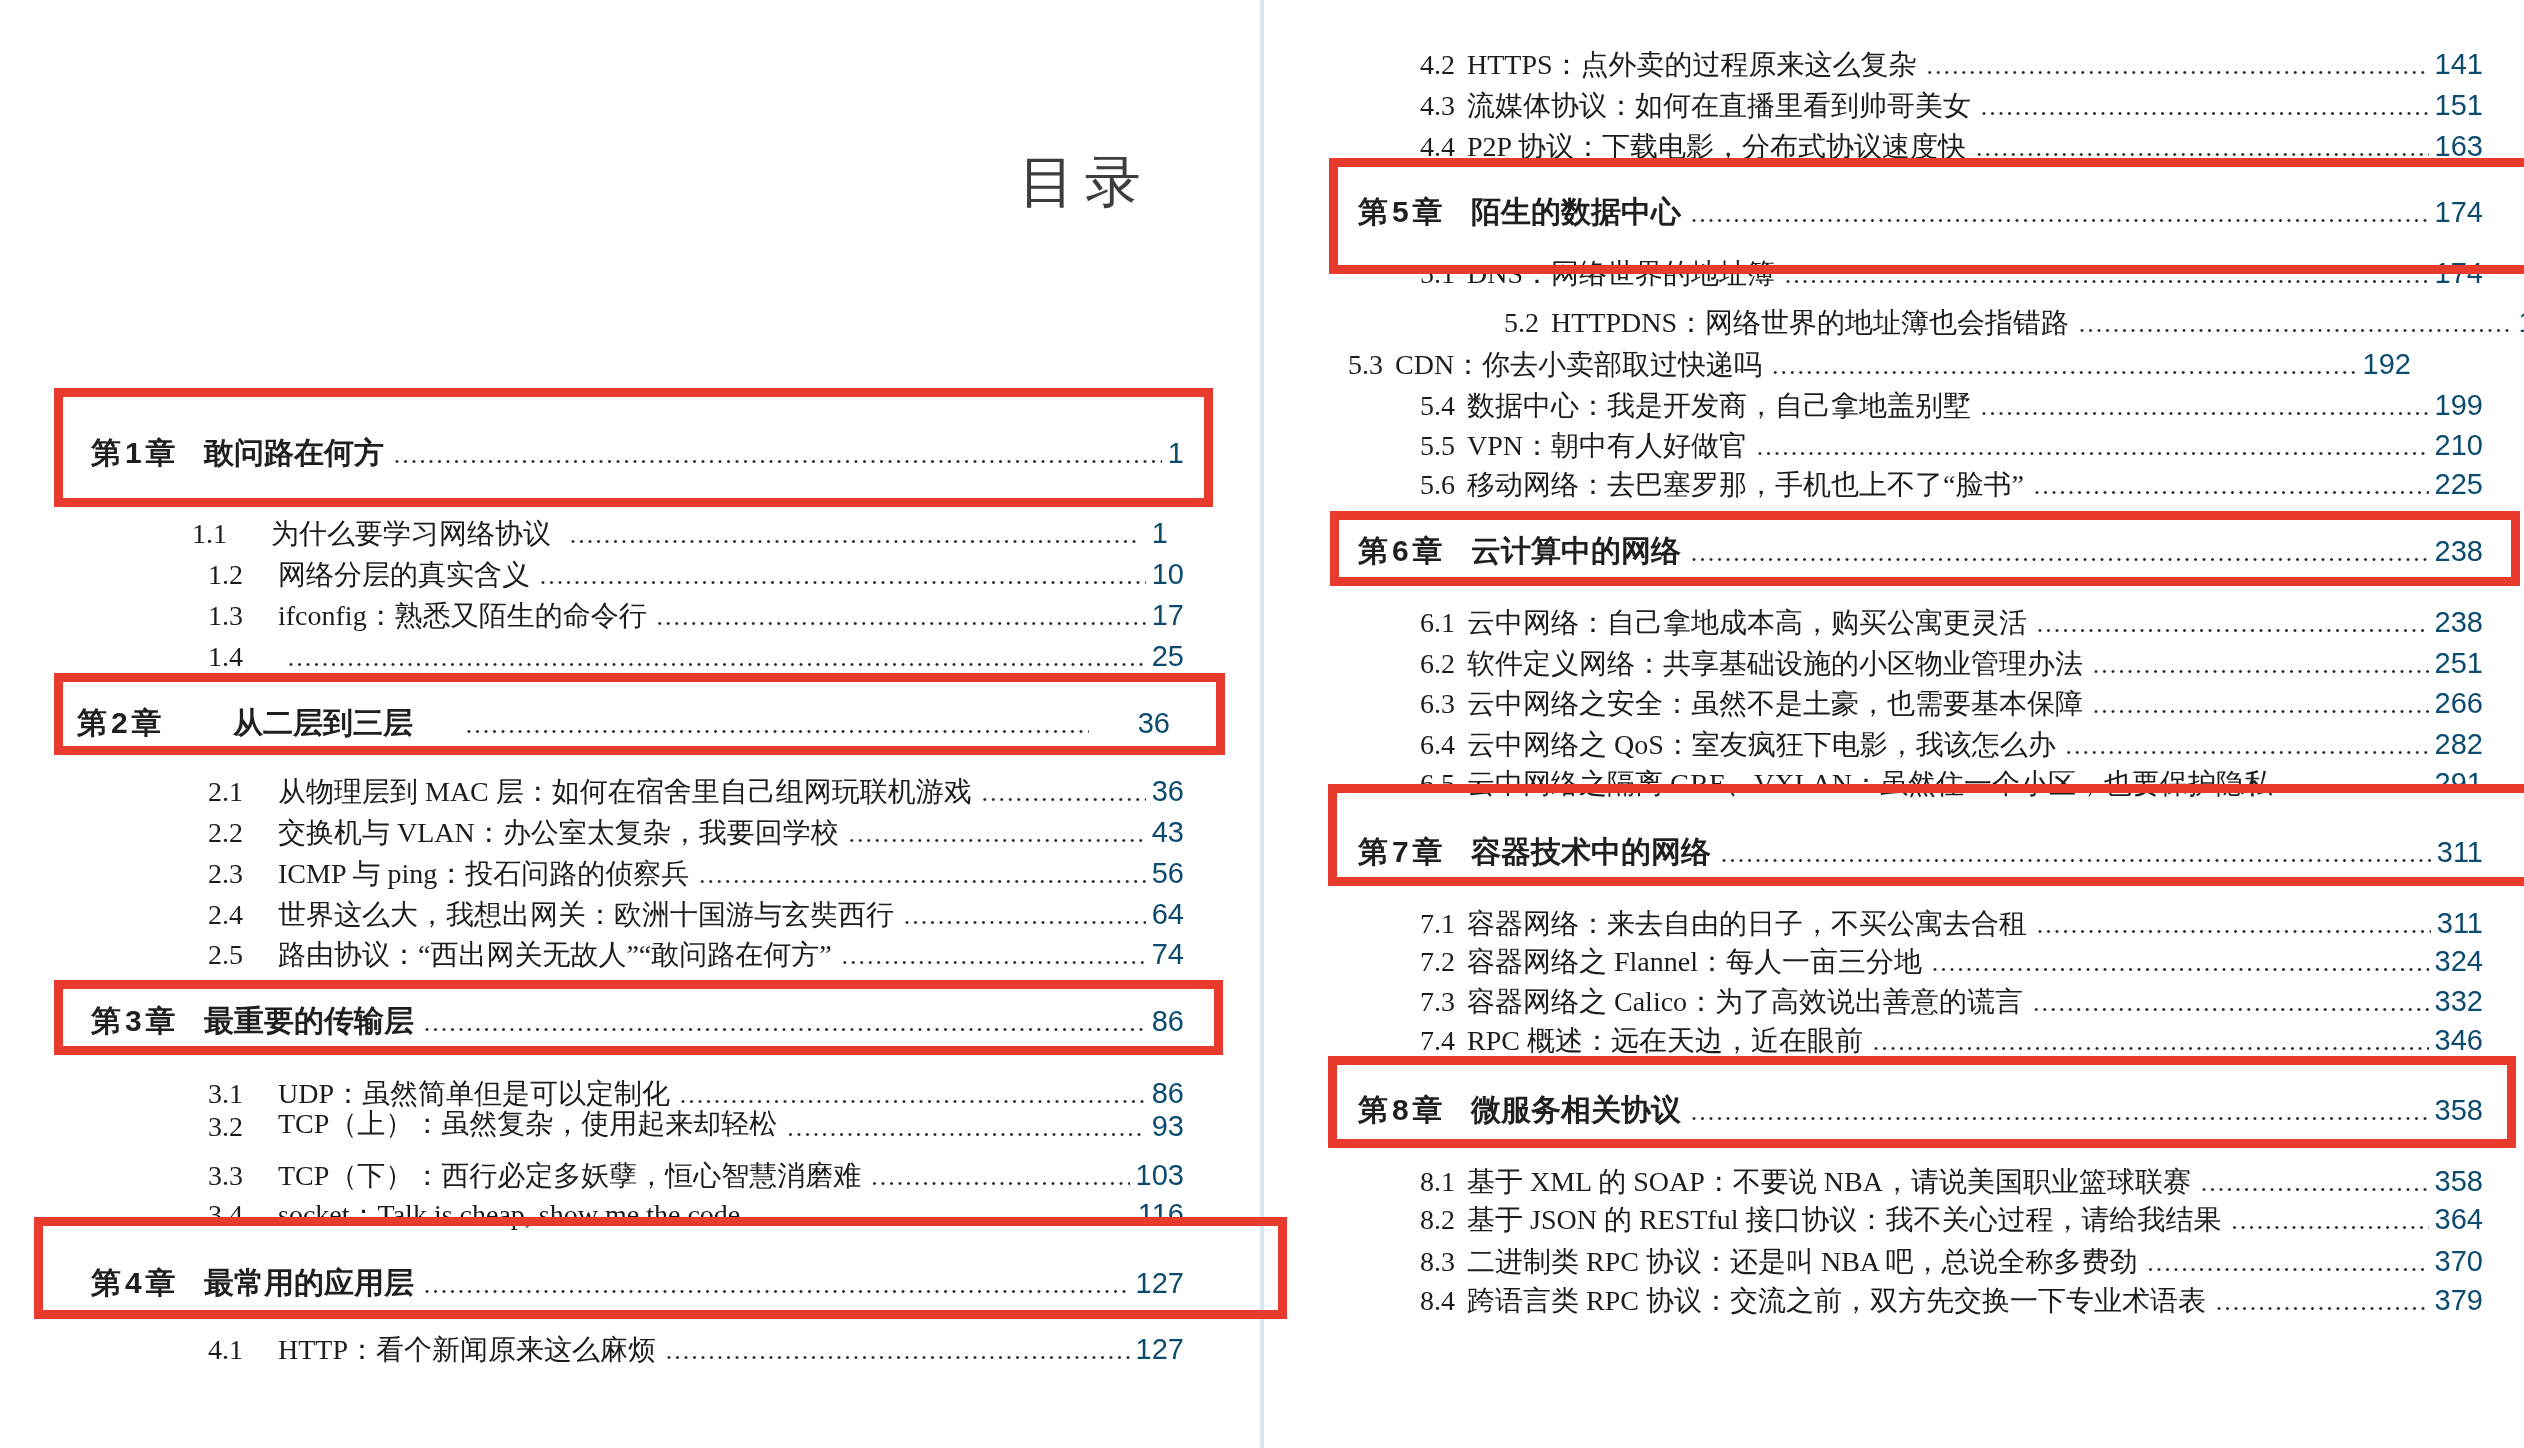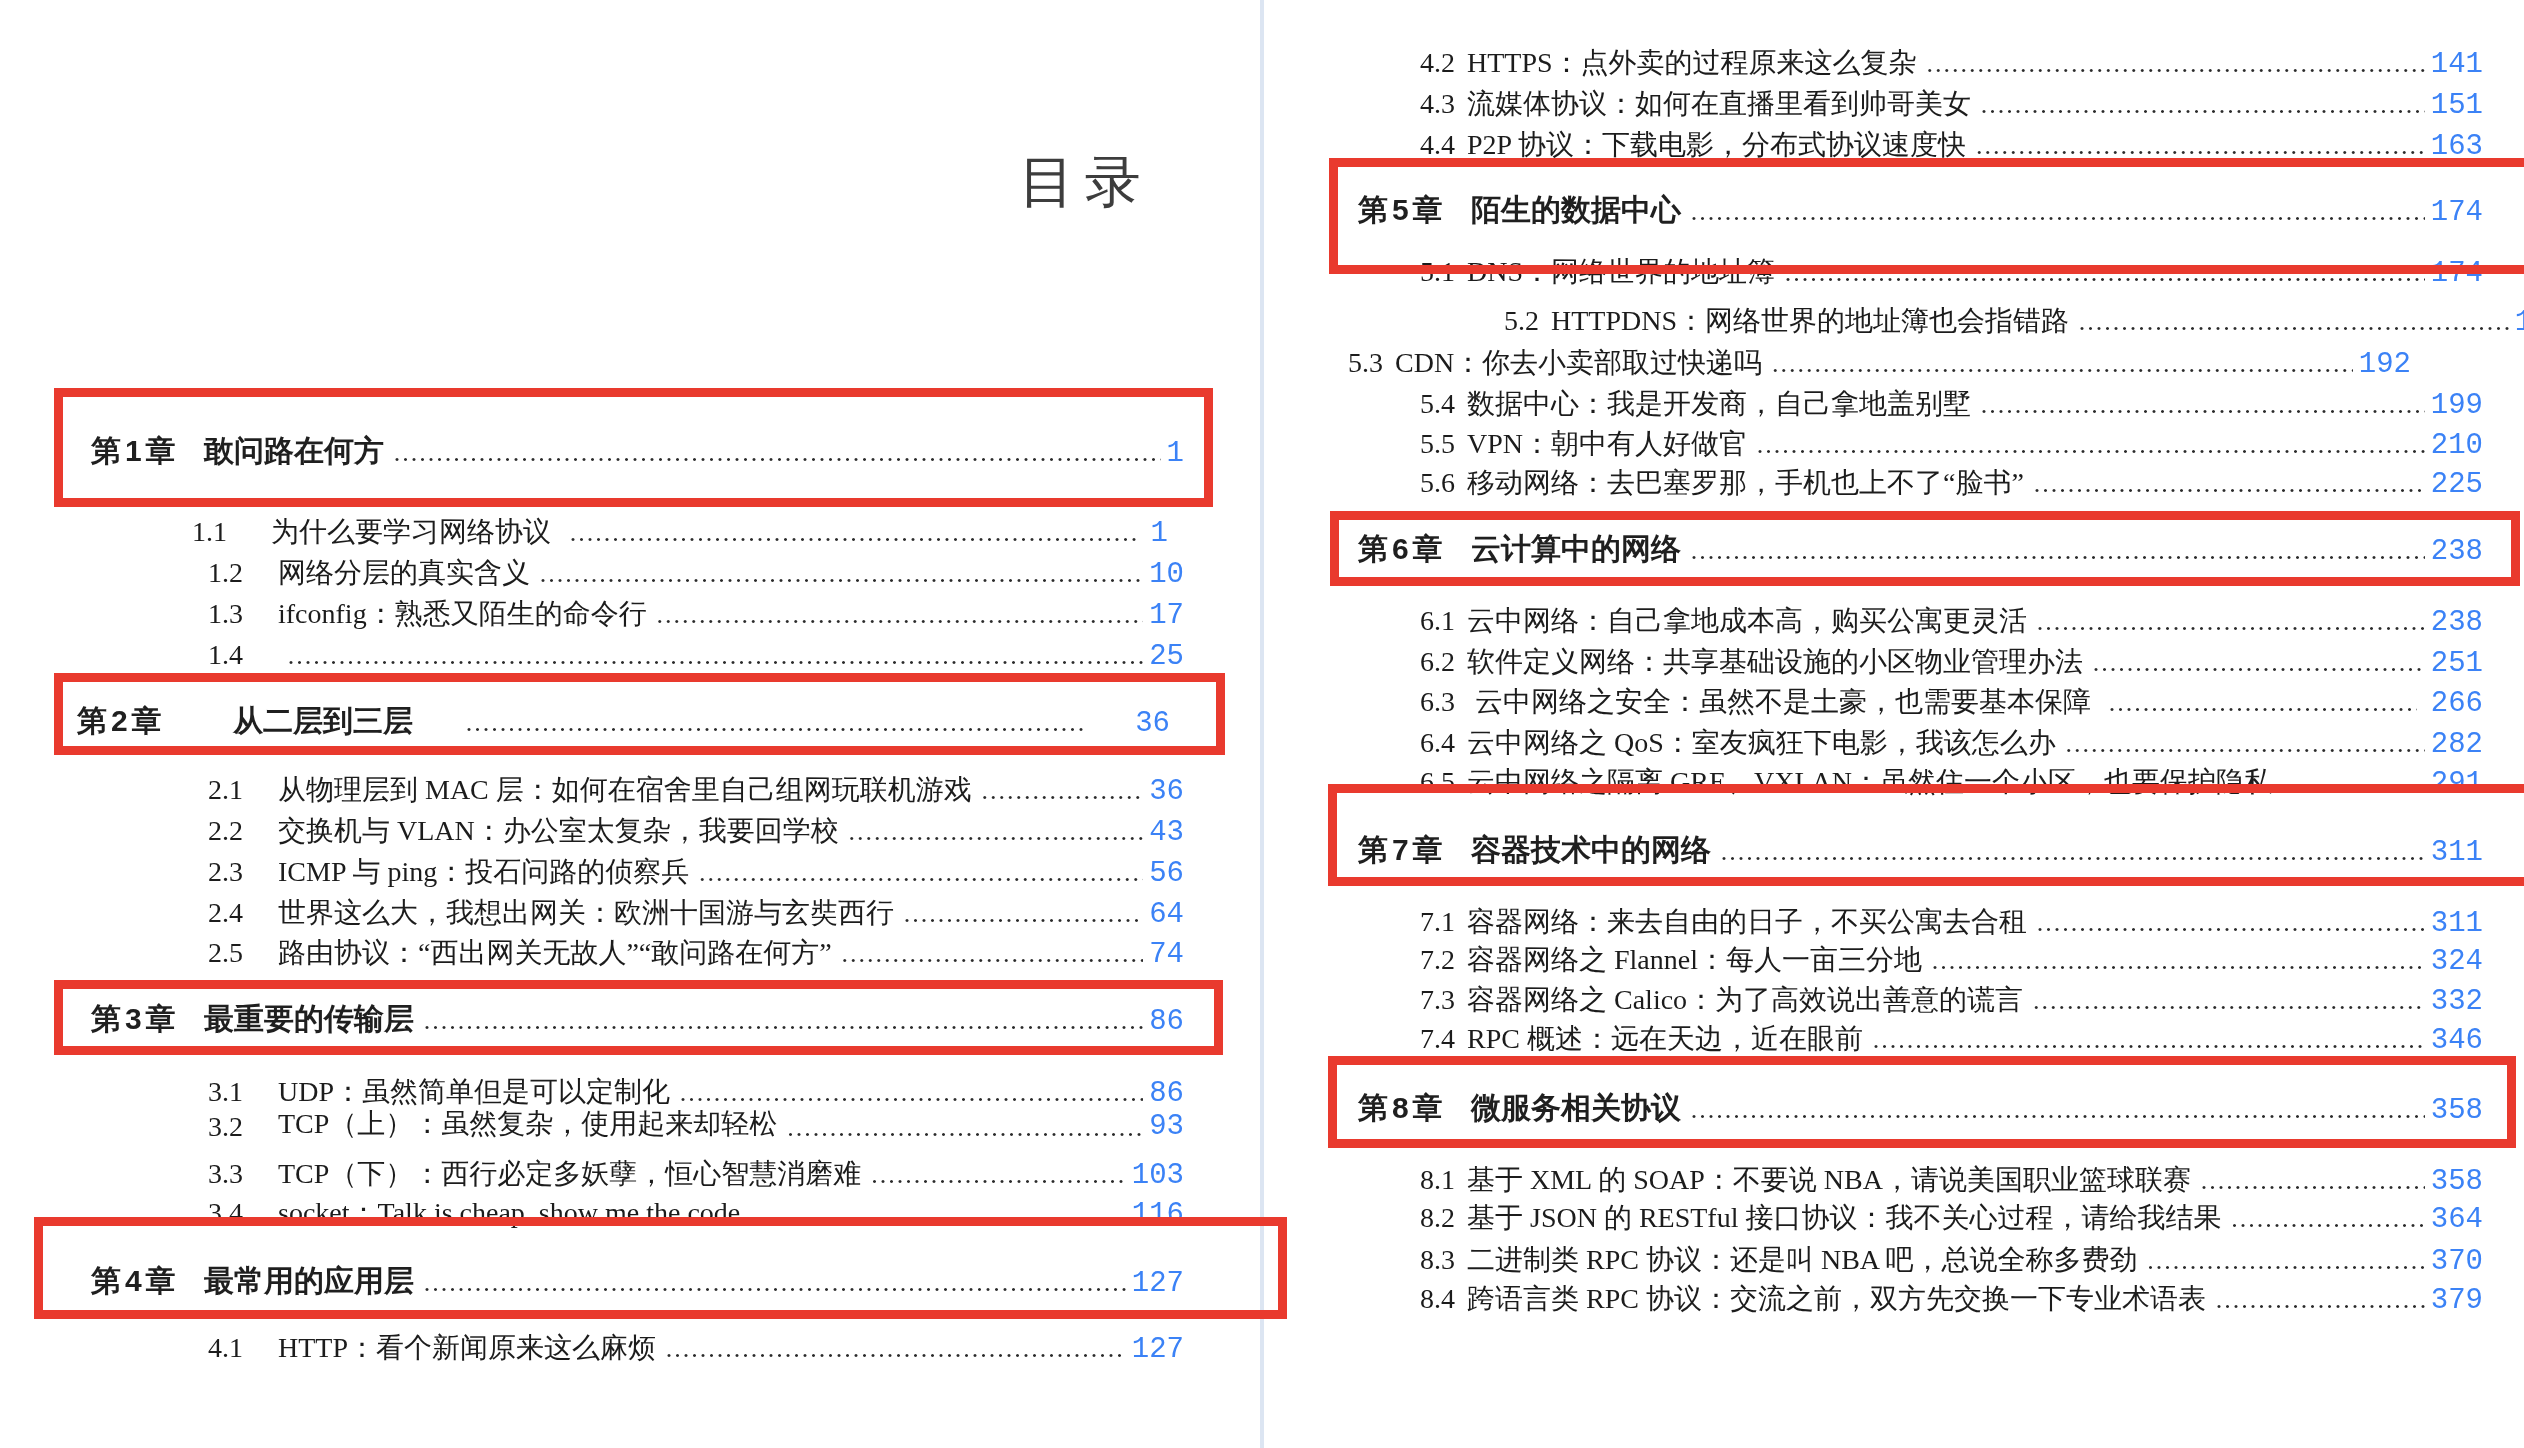--- a/index.html
+++ b/index.html
@@ -29,21 +29,21 @@
   .rtitle{flex:0 0 auto;}
   .leader{
     flex:1 1 auto;overflow:hidden;margin:0 5.9px 0 9.8px;
     font-family:"Liberation Serif",serif;font-weight:400;font-size:26px;
     letter-spacing:2px;color:#2b2b2b;
   }
   .leader::after{
     content:"................................................................................................................................................................................................................................................";
   }
   .pagenum{
-    flex:0 0 auto;font-family:Liberation Mono, monospace;font-weight:400;font-size:29px;color:#3b82f6;margin-top:16px;
+    flex:0 0 auto;font-family:Liberation Sans, sans-serif;font-weight:400;font-size:29px;color:#0c4a6e;margin-top:16px;
   }
   .hl-box{
     position:absolute;border-style:solid;border-width:9.8px;background:transparent;
     z-index:5;pointer-events:none;
   }
 </style>
 </head>
 <body>
 
 <div class="canvas">
@@ -232,21 +232,21 @@
         <span class="rtitle">云中网络：自己拿地成本高，购买公寓更灵活</span>
         <span class="leader"></span>
         <span class="pagenum">238</span>
       </div>
       <div class="row item" style="top: 631px; left: 1420px; width: 1063px;">
         <span class="num">6.2</span>
         <span class="rtitle">软件定义网络：共享基础设施的小区物业管理办法</span>
         <span class="leader"></span>
         <span class="pagenum">251</span>
       </div>
-      <div class="row item" style="top: 671px; left: 1420px; width: 1063px; gap: 8px;">
+      <div class="row item" style="top: 671px; left: 1420px; width: 1063px;">
         <span class="num">6.3</span>
         <span class="rtitle">云中网络之安全：虽然不是土豪，也需要基本保障</span>
         <span class="leader"></span>
         <span class="pagenum">266</span>
       </div>
       <div class="row item" style="top: 712px; left: 1420px; width: 1063px;">
         <span class="num">6.4</span>
         <span class="rtitle">云中网络之 QoS：室友疯狂下电影，我该怎么办</span>
         <span class="leader"></span>
         <span class="pagenum">282</span>

